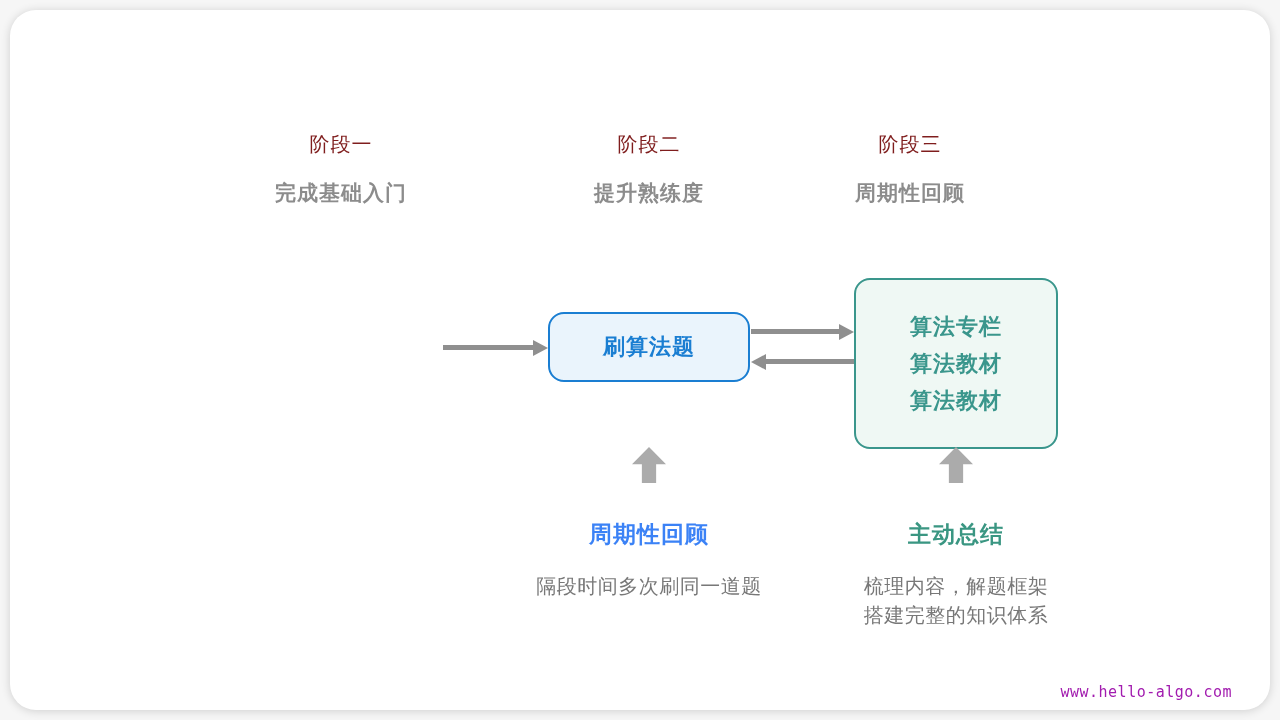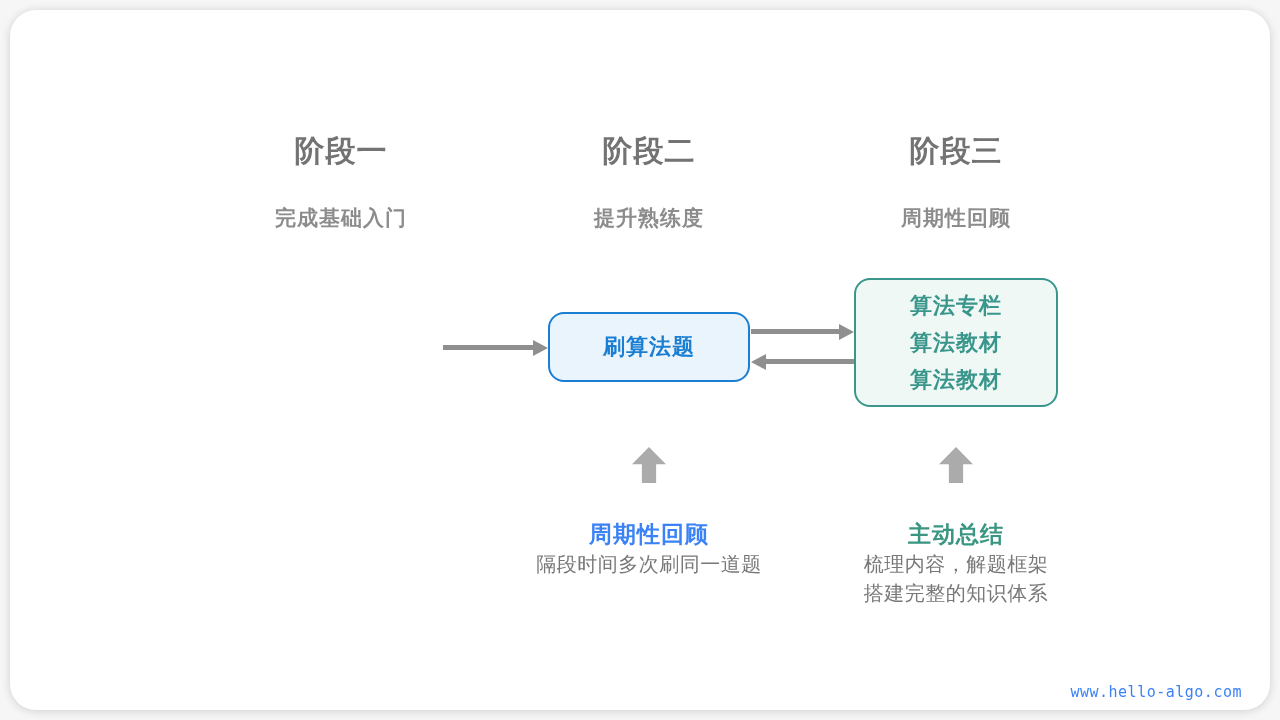--- a/index.html
+++ b/index.html
@@ -9,41 +9,41 @@
     font-family:"Liberation Sans","DejaVu Sans",sans-serif;
   }
   .canvas{position:relative;width:1280px;height:720px;}
   .card{
     position:absolute;left:10px;top:10px;width:1260px;height:700px;
     background:#ffffff;border-radius:26px;
     box-shadow:0 1px 10px rgba(0,0,0,0.16);
   }
   
   .phase{position:absolute;width:320px;text-align:center;}
-  .phase-title{font-size:30px;color:#737373;font-weight:700;letter-spacing:1px;}
-  .phase-subtitle{margin-top:32px;font-size:21px;color:#8c8c8c;font-weight:700;letter-spacing:1px;}
+  .phase-title{font-size:20px;color:#7f1d1d;font-weight:400;letter-spacing:1px;}
+  .phase-subtitle{margin-top:21px;font-size:21px;color:#8c8c8c;font-weight:700;letter-spacing:1px;}
   .phase-1{left:171px;top:121px;}
   .phase-2{left:479px;top:121px;}
-  .phase-3{left:786px;top:121px;}
+  .phase-3{left:740px;top:121px;}
   
   .node{
     position:absolute;box-sizing:border-box;border-radius:16px;
     display:flex;flex-direction:column;align-items:center;justify-content:center;
     font-weight:700;font-size:22px;letter-spacing:1px;
   }
   .node-green{
     left:230px;top:301px;width:202px;height:71px;
     background:#f3f9f1;border:2.5px solid #6fa771;color:#4ca153;
   }
   .node-blue{
     left:538px;top:302px;width:202px;height:70px;
     background:#eaf4fc;border:2.5px solid #1a7ed2;color:#1a7ed2;
   }
   .node-teal{
-    left:844px;top:268px;width:204px;height:129px;
+    left:844px;top:268px;width:204px;height:171px;
     background:#eff8f4;border:2.5px solid #3a968c;color:#3a968c;
     line-height:37px;
   }
   
   .hline{position:absolute;height:5px;background:#8f8f8f;}
   .head-right{
     position:absolute;width:0;height:0;
     border-top:8px solid transparent;border-bottom:8px solid transparent;
     border-left:15px solid #8f8f8f;
   }
@@ -65,26 +65,26 @@
   }
   .up-arrow-1{left:622px;top:437px;}
   .up-arrow-2{left:929px;top:437px;}
   
   .callout{position:absolute;width:340px;text-align:center;}
   .callout-1{left:469px;top:509px;}
   .callout-2{left:776px;top:509px;}
   .callout-title{font-size:23px;font-weight:700;letter-spacing:1px;}
   .callout-1 .callout-title{color:#3b82f6;}
   .callout-2 .callout-title{color:#3a9682;text-align:center;}
-  .callout-desc{font-size:20px;color:#787878;line-height:28.5px;letter-spacing:0.5px;}
+  .callout-desc{margin-top:22px;font-size:20px;color:#787878;line-height:28.5px;letter-spacing:0.5px;}
   
   .watermark{
-    position:absolute;right:28px;top:673px;
+    position:absolute;right:38px;top:673px;
     font-family:"DejaVu Sans Mono","Liberation Mono",monospace;
-    font-size:15px;color:#3b82f6;letter-spacing:0.5px;
+    font-size:15px;color:#a21caf;letter-spacing:0.5px;
   }
 </style>
 </head>
 <body>
 
 <div class="canvas">
   <div class="card">
 
     <div class="phase phase-1">
       <div class="phase-title">阶段一</div>

